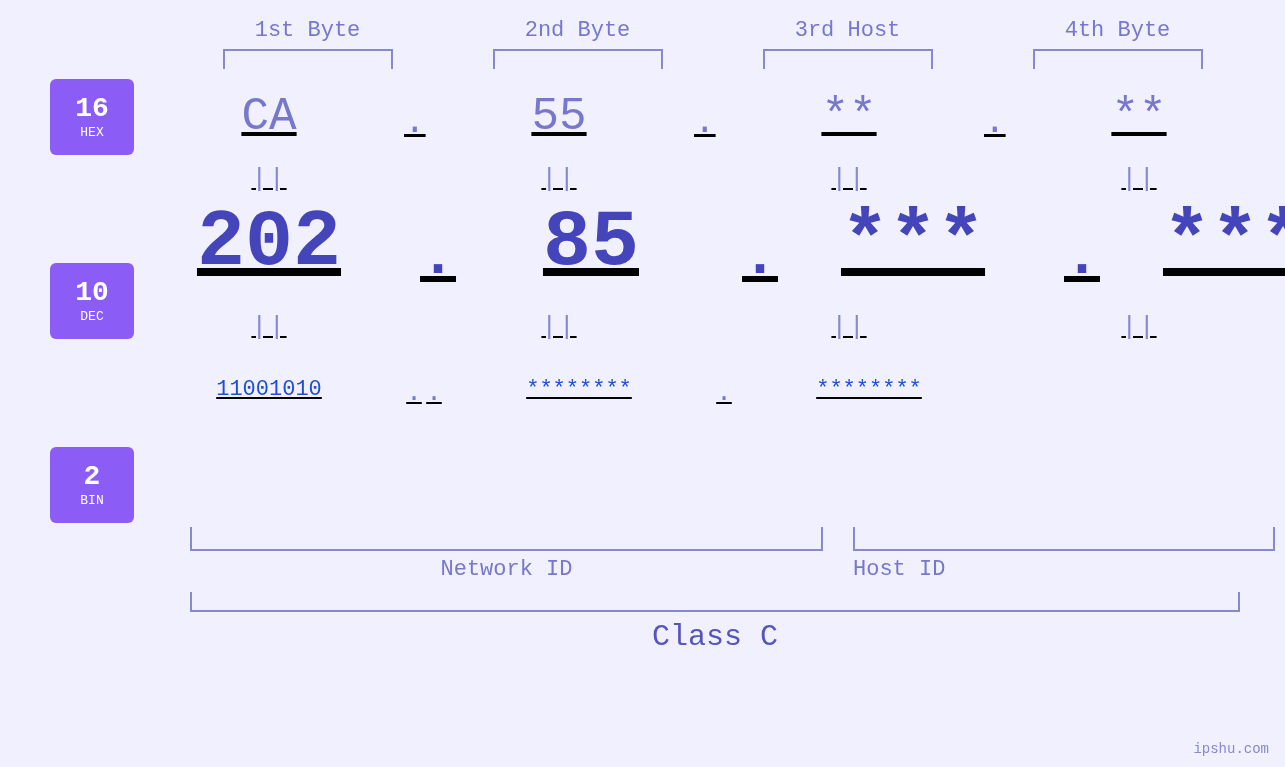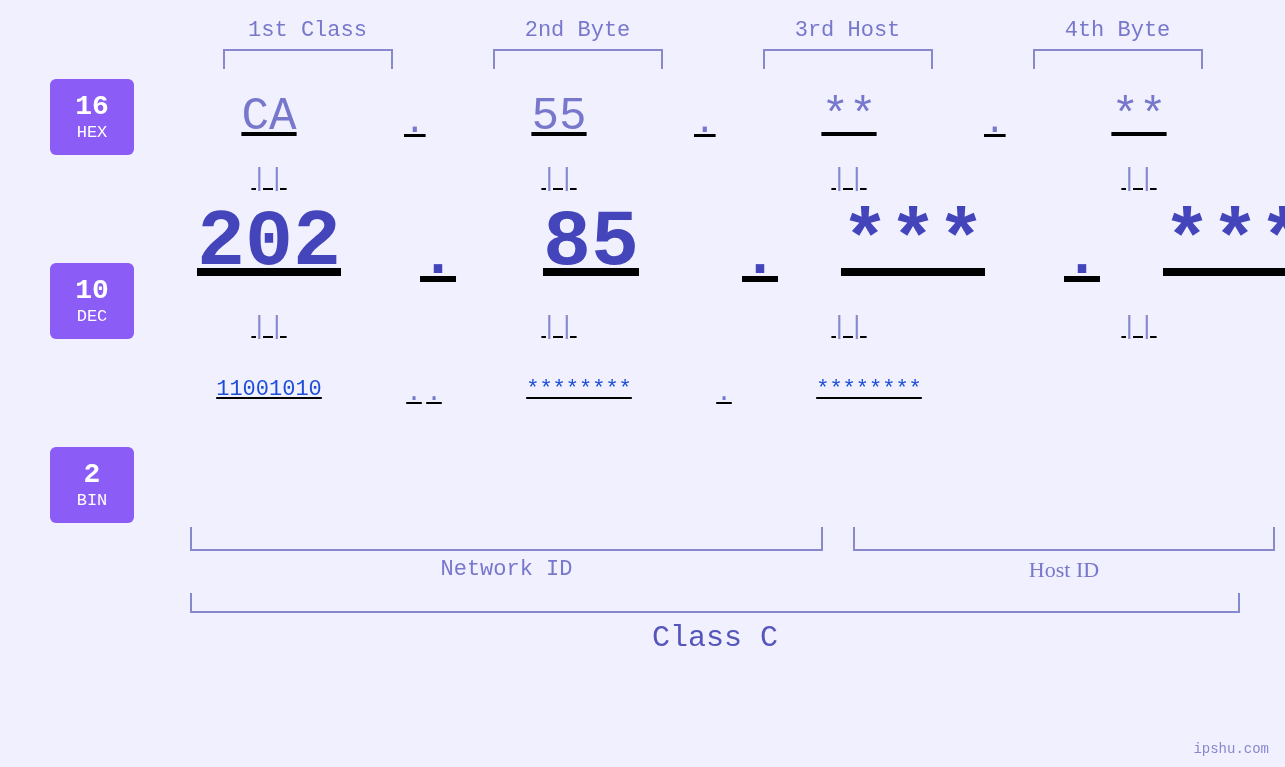--- a/index.html
+++ b/index.html
@@ -76,21 +76,21 @@
       align-items: center;
       justify-content: center;
       margin-bottom: 0;
     }
     .label-badge .num {
       font-size: 28px;
       font-weight: bold;
       line-height: 1.1;
     }
     .label-badge .base {
-      font-size: 17px;
+      font-size: 13px;
       font-weight: normal;
     }
 
     .rows-col {
       flex: 1;
       display: flex;
       flex-direction: column;
       text-decoration: underline;
     }
 
@@ -211,24 +211,23 @@
     }
     .network-label {
       width: 750px;
       text-align: center;
       color: #7777cc;
       font-size: 22px;
       font-family: 'Courier New', Courier, monospace;
     }
     .host-label {
       width: 500px;
-      text-align: center;
       color: #7777cc;
       font-size: 22px;
-      font-family: Liberation Serif, serif;
+      font-family: Liberation Mono, monospace;
       margin-left: 30px;
     }
 
     
     .class-row {
       width: 100%;
       padding-left: 190px;
       padding-right: 10px;
       margin-top: 10px;
     }
@@ -269,21 +268,21 @@
     .between-badges {
       height: 108px;
     }
   </style>
 </head>
 <body>
 
 <div class="container">
 
   <div class="byte-headers">
-    <div class="byte-header">1st Class</div>
+    <div class="byte-header">1st Byte</div>
     <div class="byte-header">2nd Byte</div>
     <div class="byte-header">3rd Host</div>
     <div class="byte-header">4th Byte</div>
   </div>
 
   <div class="top-brackets">
     <div class="bracket-cell">
       <div class="bracket-top"></div>
     </div>
     <div class="bracket-cell">

